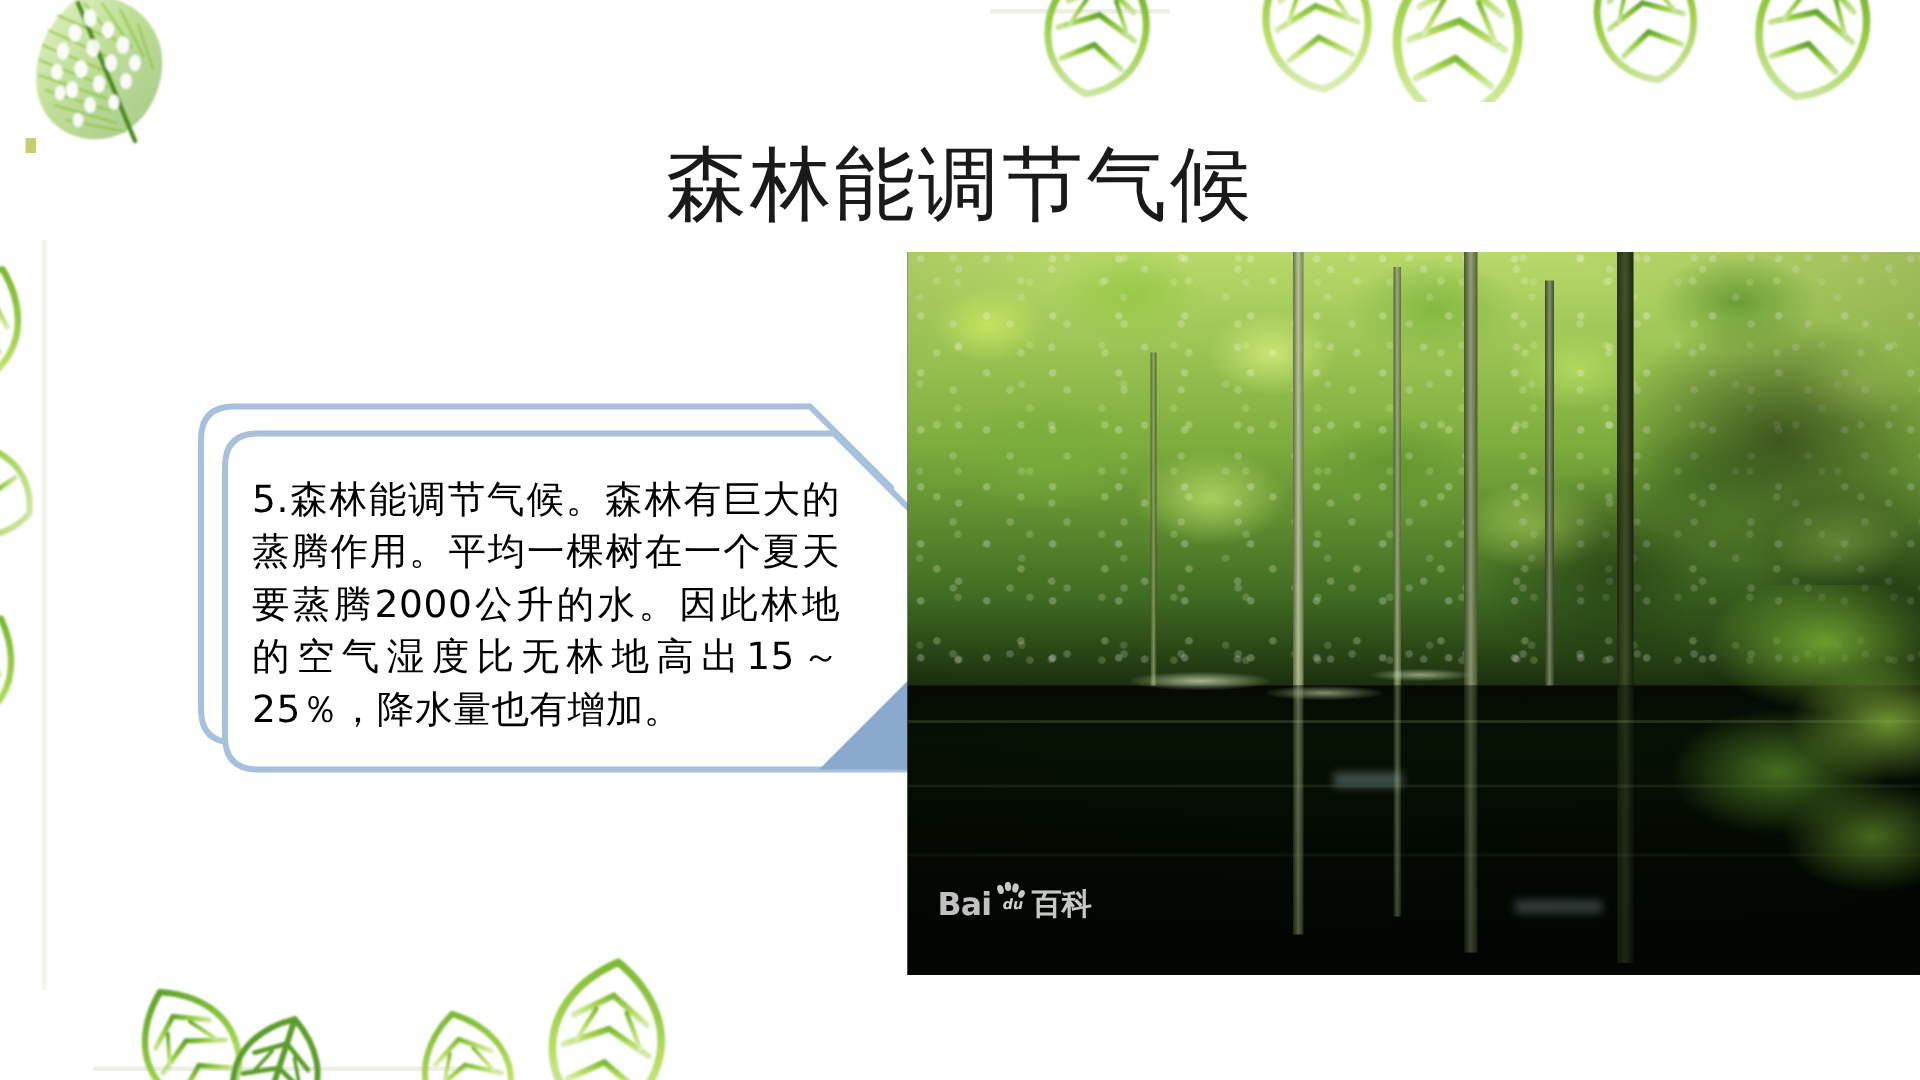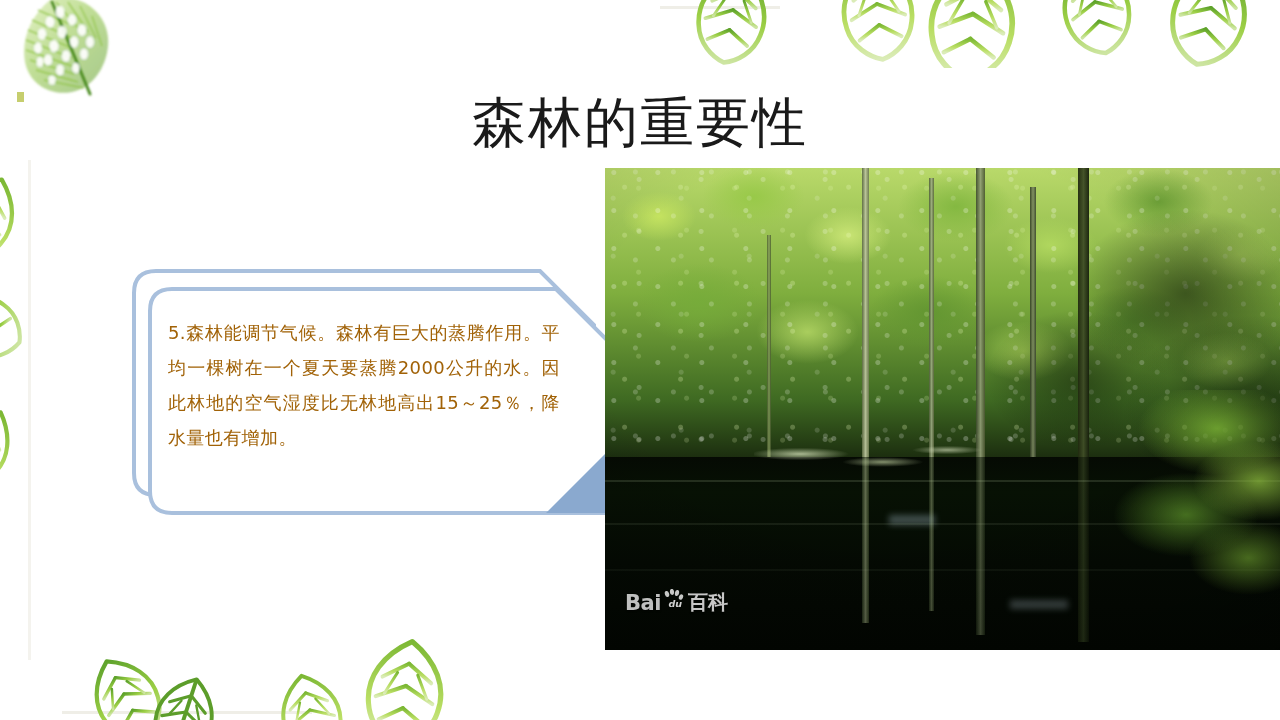--- a/index.html
+++ b/index.html
@@ -55,23 +55,23 @@
   
   #callout { position:absolute; left:118px; top:263px; width:492px; height:265px; }
   #callout .shape { position:absolute; inset:0; }
   #callout svg { display:block; }
 
   #callout-text {
     position:absolute;
     left:50px; top:52px;
     width:392px;
     font-family:"DejaVu Sans", sans-serif;
-    font-size:18px;
+    font-size:25px;
     line-height:35px;
-    color:#a16207;
+    color:#000000;
     letter-spacing:0.4px;
     text-align:justify;
     text-justify:inter-character;
   }
 
   
   #photo {
     position:absolute;
     left:605px; top:168px;
     width:675px; height:482px;
@@ -320,21 +320,21 @@
         <g transform="translate(252,90) rotate(-14) scale(0.8)" stroke="url(#lg2)">
             <use href="#leafskel"></use>
           </g>
         <g transform="translate(348,66) rotate(8) scale(1.02)" stroke="url(#lg2)">
             <use href="#leafskel"></use>
           </g>
       </g>
     </svg>
   </div>
 
-  <div id="title">森林的重要性</div>
+  <div id="title">森林能调节气候</div>
 
   <div id="callout">
     <div class="shape">
       <svg viewBox="0 0 492 265" width="492" height="265">
 
         <path d="M16 30 Q16 8 38 8 L422 8 L476 62 L476 232 L38 232 Q16 232 16 210 Z" fill="#ffffff" stroke="#a9c0dd" stroke-width="4"></path>
 
         <path d="M32 48 Q32 26 54 26 L438 26 L492 80 L492 250 L54 250 Q32 250 32 228 Z" fill="#ffffff" stroke="#a9c0dd" stroke-width="4"></path>
 
         <path d="M492 186 L492 250 L428 250 Z" fill="#8aa9cf"></path>

